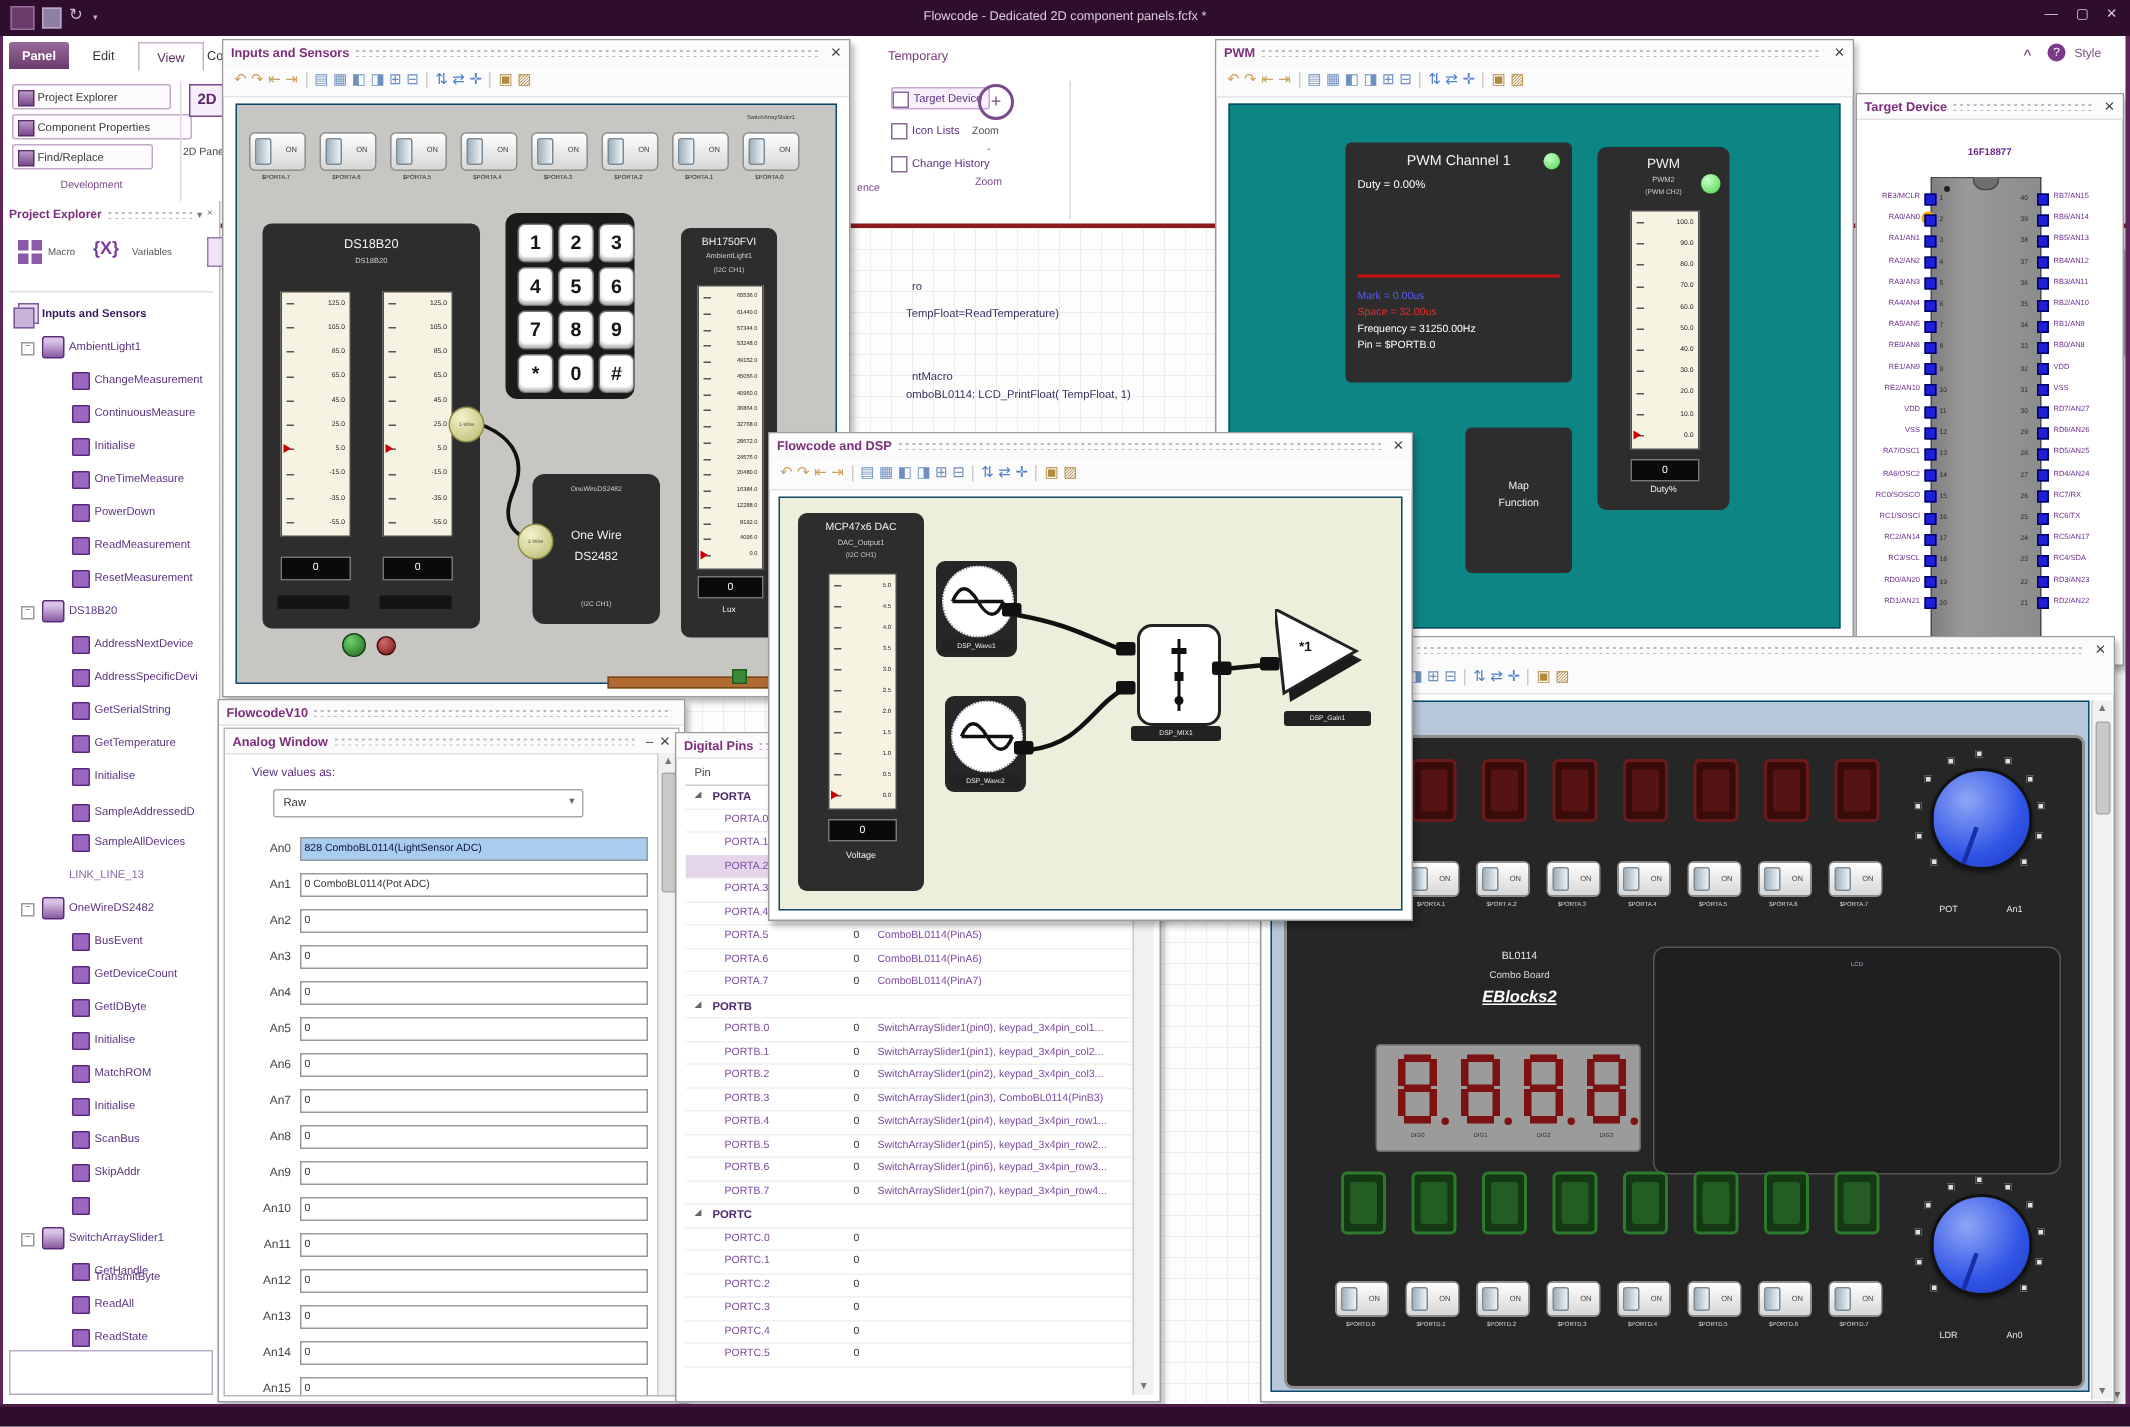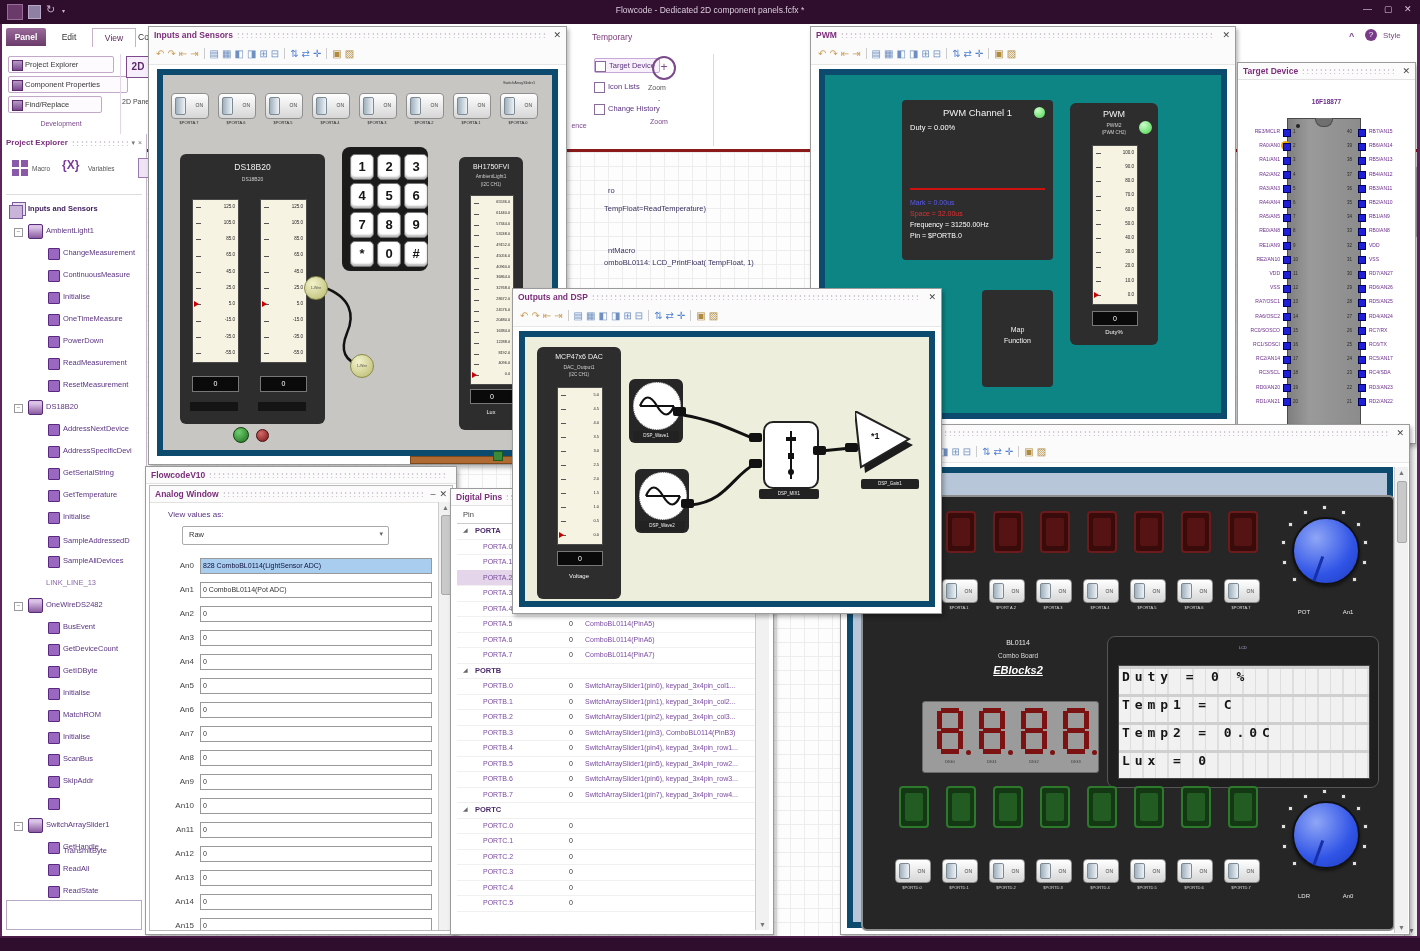--- a/index.html
+++ b/index.html
@@ -48,21 +48,21 @@
   .micon{position:absolute;top:6px;width:10px;height:10px;background:linear-gradient(#b械,#9a68c0);background:#9a68c0;border:1px solid #5a2880;border-radius:1px;}
   .exp{position:absolute;top:8px;width:7px;height:7px;border:1px solid #999;background:#fff;font-size:6px;line-height:5px;text-align:center;color:#555;}
   
   .win{position:absolute;background:#fff;border:1px solid #9b9b9b;box-shadow:2px 3px 4px rgba(0,0,0,.28);}
   .tb{position:absolute;left:0;top:0;right:0;height:16px;display:flex;align-items:center;padding:0 5px;background:#fcfbfc;border-bottom:1px solid #e2e2e2;}
   .tb .t{color:#7b2f7b;font-size:8.5px;font-weight:bold;white-space:nowrap;}
   .tb .x{color:#444;font-size:9px;margin-left:4px;}
   .tool{position:absolute;left:0;top:16px;right:0;height:21px;display:flex;align-items:center;gap:3px;padding:0 7px;background:#fbfbfb;border-bottom:1px solid #e6e6e6;}
   .tool .i{font-size:10px;line-height:11px;}
   .tool .sep{width:1px;height:11px;background:#ccc;margin:0 2px;}
-  .canvas{position:absolute;border:6px solid #0c4a6e;}
+  .canvas{position:absolute;border:1px solid #0c4a6e;}
   
   .dark{position:absolute;background:#2d2d2d;border-radius:6px;color:#fff;}
   .dkt{position:absolute;width:100%;text-align:center;white-space:nowrap;color:#f2f2f2;}
   .thermo{position:absolute;background:#f7f3e3;border:1px solid #4a4a4a;}
   .tick{position:absolute;right:3px;color:#222;white-space:nowrap;}
   .tickline{position:absolute;left:3px;width:5px;height:1px;background:#555;}
   .marker{position:absolute;left:1px;width:0;height:0;border-top:3px solid transparent;border-bottom:3px solid transparent;border-left:5px solid #cc0000;}
   .valbox{position:absolute;background:#0a0a0a;color:#fff;text-align:center;border:1px solid #777;font-size:7px;line-height:13px;}
   .swt{position:absolute;background:linear-gradient(#ffffff,#d6d6d6);border:1px solid #8f8f8f;border-radius:4px;}
   .swt .bar{position:absolute;left:3px;top:3px;width:9px;bottom:3px;background:linear-gradient(90deg,#9fb0bd,#eef3f6);border:1px solid #7b8a94;border-radius:2px;}
@@ -565,20 +565,26 @@
             <div class="tickline" style="top: 168.25px;"></div>
             <div class="tick" style="top: 165.35px; font-size: 3.8px;">4096.0</div>
             <div class="tickline" style="top: 179px;"></div>
             <div class="tick" style="top: 176.1px; font-size: 3.8px;">0.0</div>
             <div class="marker" style="top: 176px;"></div>
           </div>
         <div class="valbox" style="left:11px;top:232px;width:42px;height:13px;">0</div>
         <div class="dkt" style="top:252px;font-size:5.5px;">Lux</div>
       </div>
 
+      <div class="dark" style="left:197px;top:246px;width:85px;height:100px;border-radius:8px;">
+        <div class="dkt" style="top:7px;font-size:4.5px;color:#cfcfcf;">OneWireDS2482</div>
+        <div class="dkt" style="top:36px;font-size:8px;">One Wire</div>
+        <div class="dkt" style="top:50px;font-size:8px;">DS2482</div>
+        <div class="dkt" style="top:84px;font-size:4.5px;color:#cfcfcf;">(I2C CH1)</div>
+      </div>
       <svg class="abs" style="left:0;top:0;" width="399" height="387">
         <path d="M160,212 C188,222 192,240 184,258 C177,275 181,287 200,291" stroke="#111" stroke-width="2.5" fill="none"></path>
       </svg>
       <div class="node" style="left:141px;top:201px;width:22px;height:22px;">1-Wire</div>
       <div class="node" style="left:187px;top:279px;width:22px;height:22px;">1-Wire</div>
       <div class="abs" style="left:247px;top:381px;width:117px;height:6px;background:#b06a32;border:1px solid #7a4a1e;"></div>
       <div class="abs" style="left:330px;top:376px;width:8px;height:8px;background:#3a8a3a;border:1px solid #1d5a1d;"></div>
     </div>
   </div>
 
@@ -858,26 +864,20 @@
               <div class="seg" style="left: 4px; top: 41px; width: 18px; height: 5px;"></div>
               <div class="seg" style="left: 0px; top: 23px; width: 5px; height: 18px;"></div>
               <div class="seg" style="left: 0px; top: 3px; width: 5px; height: 18px;"></div>
               <div class="seg" style="left: 4px; top: 20px; width: 18px; height: 5px;"></div>
               <div class="seg" style="left: 29px; top: 42px; width: 5px; height: 5px; border-radius: 50%;"></div>
             </div>
             <div style="position: absolute; left: 138px; top: 57px; width: 30px; text-align: center; font-size: 4px; color: rgb(51, 51, 51);">DIG3</div>
           </div>
         <div class="abs" style="left:244px;top:139px;width:270px;height:150px;background:#1f1f1f;border:1px solid #555;border-radius:8px;">
           <div class="abs" style="left:0;top:8px;width:100%;text-align:center;font-size:4px;color:#b9a9d9;">LCD</div>
-          <div class="abs" id="lcdgrid" style="left:10px;top:28px;width:250px;height:112px;background-image:repeating-linear-gradient(0deg,transparent 0 25px,#cfcfcf 25px 28px),repeating-linear-gradient(90deg,#f1f1f1 0 10.8px,#dedede 10.8px 12.5px);border:1px solid #444;">
-              <div class="lcdline" style="left: 3px; top: 3px;">Duty = 0 %</div>
-              <div class="lcdline" style="left: 3px; top: 31px;">Temp1 = C</div>
-              <div class="lcdline" style="left: 3px; top: 59px;">Temp2 = 0.0C</div>
-              <div class="lcdline" style="left: 3px; top: 87px;">Lux = 0</div>
-            </div>
         </div>
         <div id="grnleds">
             <div class="ledsq" style="left: 36px; top: 289px; width: 26px; height: 38px; background: rgb(20, 56, 20); border: 2px solid rgb(45, 122, 45); border-radius: 4px;">
               <div style="position: absolute; inset: 5px 4px; background: rgb(45, 122, 45); border-radius: 2px; opacity: 0.55;"></div>
             </div>
             <div class="ledsq" style="left: 83px; top: 289px; width: 26px; height: 38px; background: rgb(20, 56, 20); border: 2px solid rgb(45, 122, 45); border-radius: 4px;">
               <div style="position: absolute; inset: 5px 4px; background: rgb(45, 122, 45); border-radius: 2px; opacity: 0.55;"></div>
             </div>
             <div class="ledsq" style="left: 130px; top: 289px; width: 26px; height: 38px; background: rgb(20, 56, 20); border: 2px solid rgb(45, 122, 45); border-radius: 4px;">
               <div style="position: absolute; inset: 5px 4px; background: rgb(45, 122, 45); border-radius: 2px; opacity: 0.55;"></div>
@@ -1164,21 +1164,21 @@
       </div>
     <div class="vscroll" style="right:4px;top:18px;width:13px;bottom:4px;">
       <div class="varrow" style="top:2px;">▲</div>
       <div class="vthumb" style="top:13px;width:8px;height:90px;"></div>
       <div class="varrow" style="bottom:2px;">▼</div>
     </div>
   </div>
 
   <div class="win" id="outwin" style="left:512px;top:288px;width:428px;height:324px;">
     <div class="tb">
-      <span class="t">Outputs and DSP</span>
+      <span class="t">Flowcode and DSP</span>
       <span class="dots"></span>
       <span class="x">✕</span>
     </div>
     <div class="tool">
         <span class="i" style="color: rgb(201, 162, 95);">↶</span>
         <span class="i" style="color: rgb(201, 162, 95);">↷</span>
         <span class="i" style="color: rgb(201, 162, 95);">⇤</span>
         <span class="i" style="color: rgb(201, 162, 95);">⇥</span>
         <span class="sep"></span>
         <span class="i" style="color: rgb(111, 143, 192);">▤</span>

